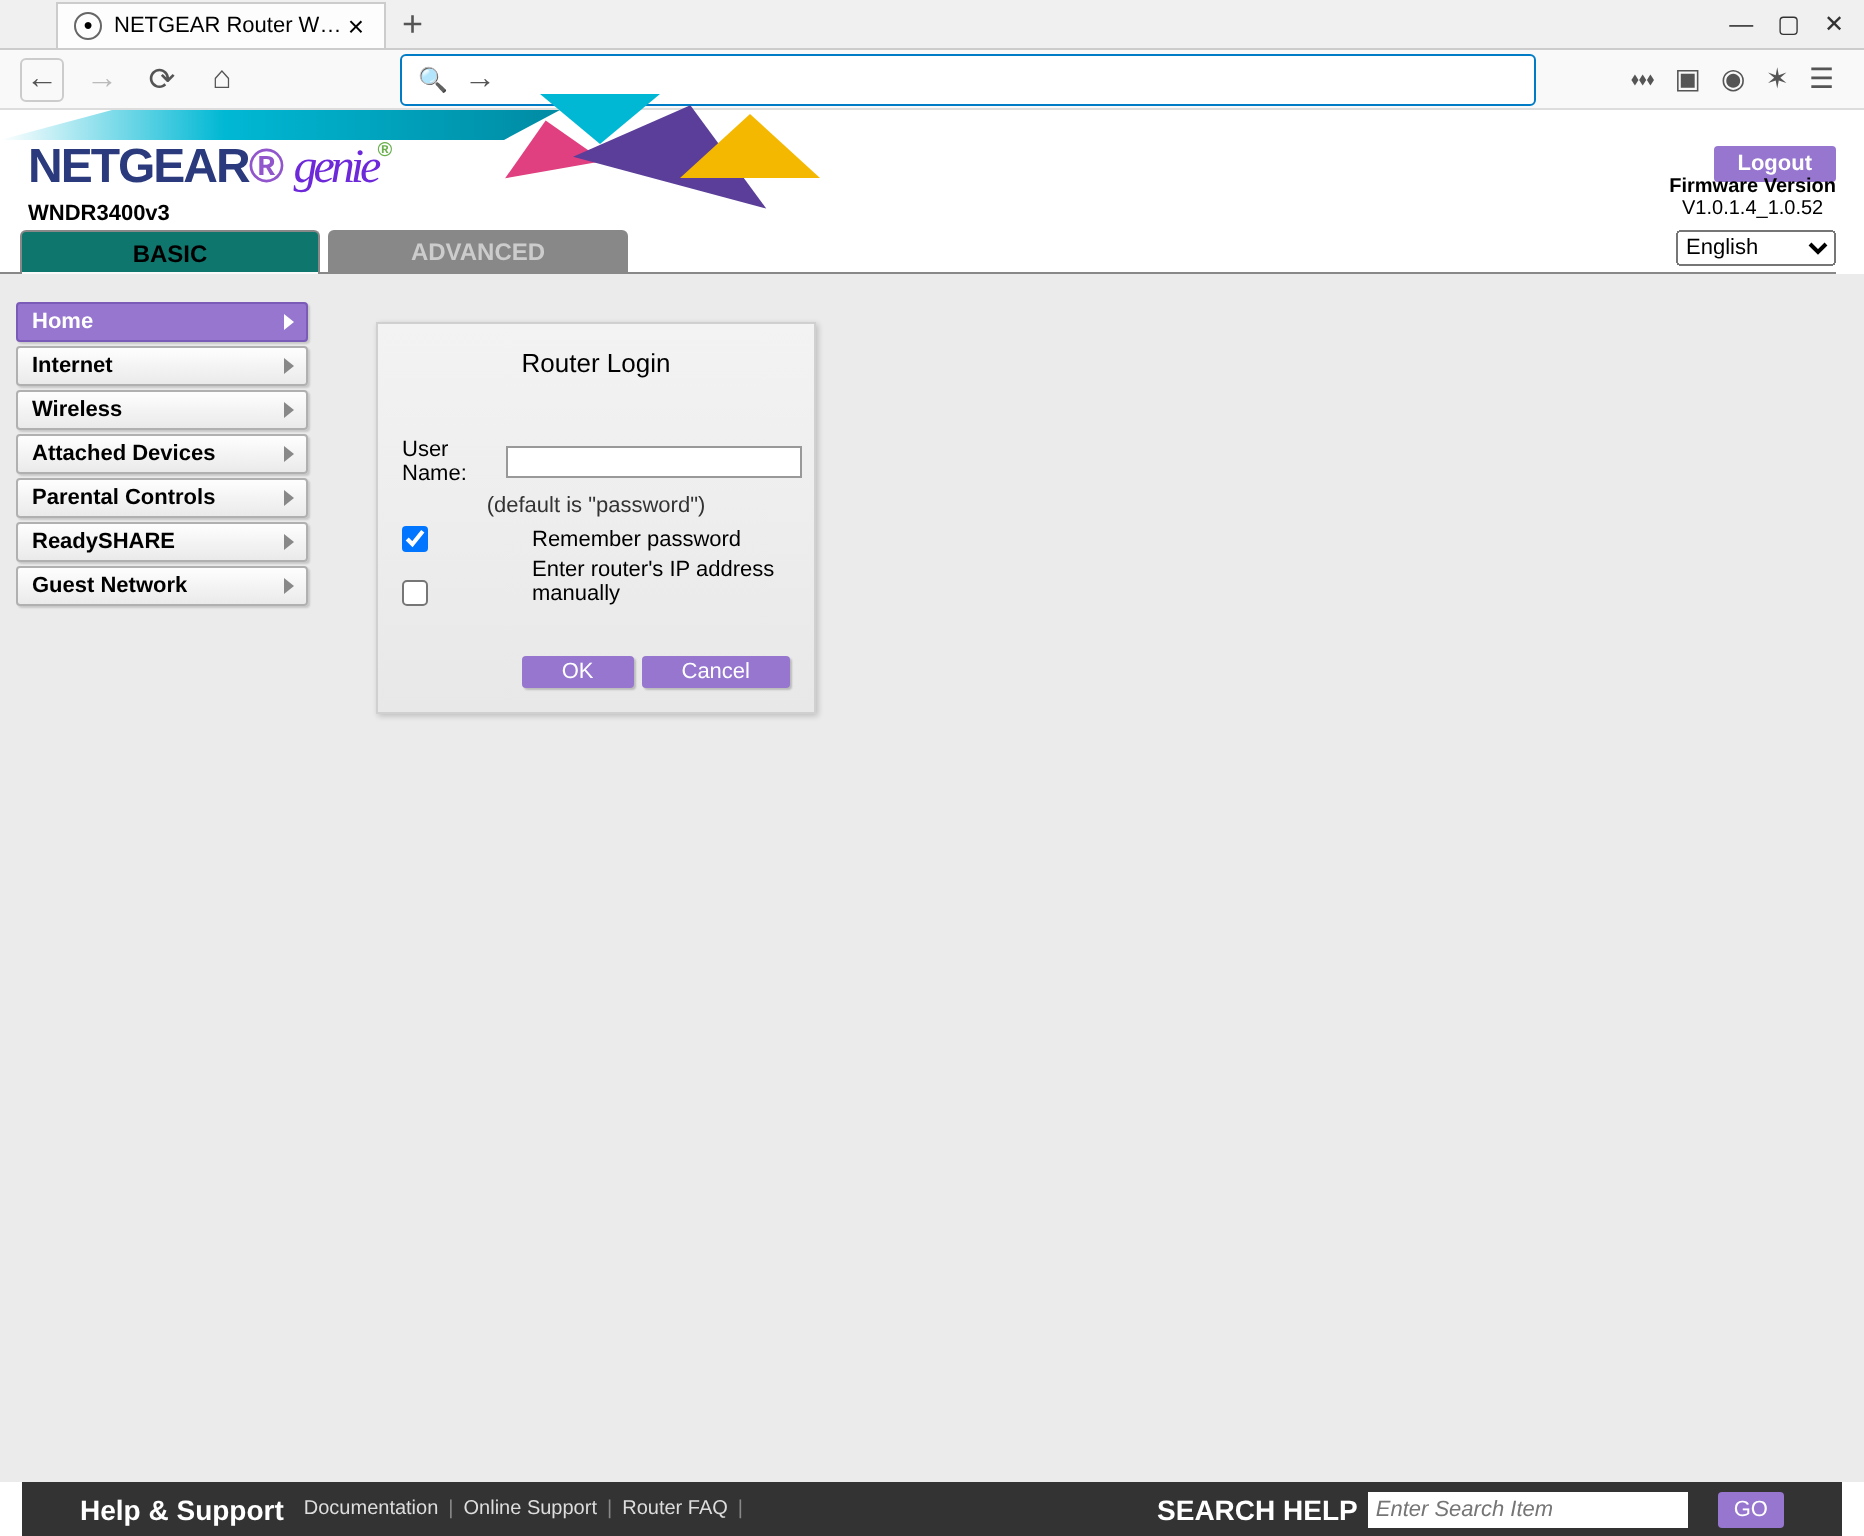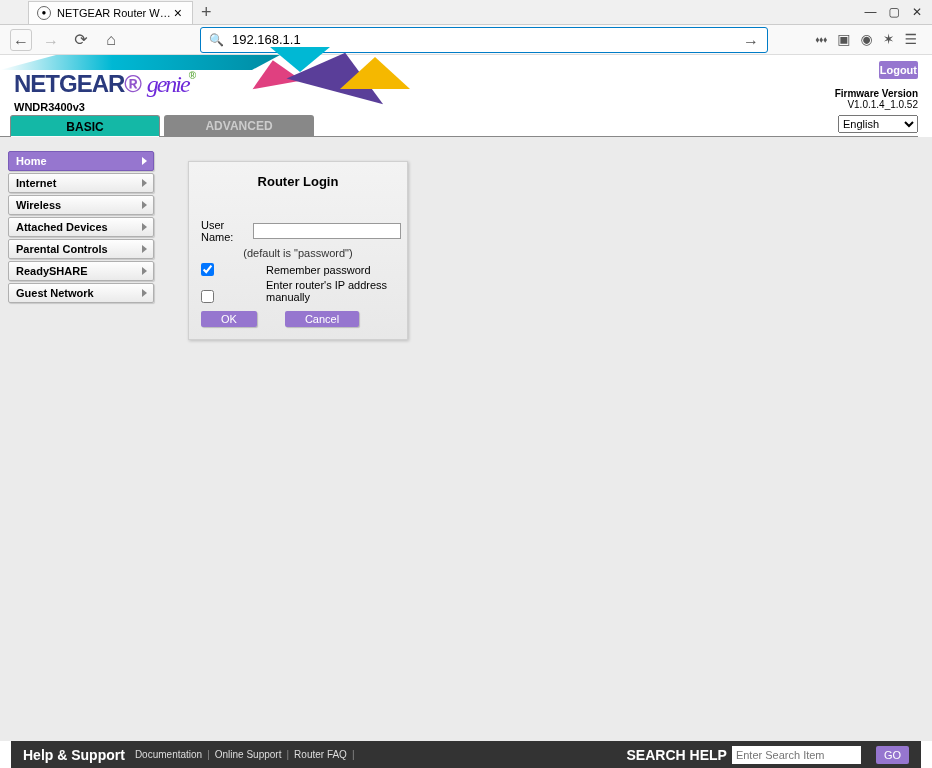--- a/index.html
+++ b/index.html
@@ -33,57 +33,57 @@
     .header-tri3 { position: absolute; width: 0; height: 0; border-left: 25px solid transparent; border-right: 25px solid transparent; border-bottom: 25px solid #e04080; left: 0px; top: 5px; transform: rotate(-10deg); }
     .header-tri4 { position: absolute; width: 0; height: 0; border-left: 30px solid transparent; border-right: 30px solid transparent; border-bottom: 25px solid #00b8d4; left: 20px; top: -8px; transform: rotate(180deg); }
     .header-shape { position: absolute; top: 0; left: 0; width: 280px; height: 15px; background: linear-gradient(90deg, transparent, #00b8d4 40%, #008ba3); clip-path: polygon(20% 0, 100% 0, 90% 100%, 0 100%); }
     
     .logo { position: absolute; top: 15px; left: 14px; font-size: 24px; font-weight: bold; letter-spacing: -1px; }
     .logo .netgear { color: #2a3a7d; font-family: Arial Black, sans-serif; }
     .logo .genie { color: #6d28d9; font-style: italic; font-family: Georgia, serif; font-weight: normal; letter-spacing: -2px; }
     .logo .dot { color: #9256cc; }
     .model { position: absolute; top: 46px; left: 14px; font-size: 11px; font-weight: bold; }
     
-    .logout-btn { position: absolute; top: 6px; right: 14px; background: #9676cf; color: #fff; padding: 3px 1px; font-size: 11px; font-weight: bold; cursor: pointer; border-radius: 2px; }
-    .firmware { position: absolute; top: 33px; right: 14px; font-size: 10px; font-weight: bold; text-align: right; }
+    .logout-btn { position: absolute; top: 18px; right: 14px; background: #9676cf; color: #fff; padding: 3px 12px; font-size: 11px; font-weight: bold; cursor: pointer; border-radius: 2px; }
+    .firmware { position: absolute; top: 33px; right: 14px; font-size: 10px; font-weight: bold; text-align: center; }
     
     .tabs { position: absolute; top: 60px; left: 10px; display: flex; }
     .main-tab { width: 150px; height: 22px; display: flex; align-items: center; justify-content: center; font-weight: bold; font-size: 12px; cursor: pointer; }
-    .main-tab.active { background: #14b8a6; border: 1px solid #888; border-bottom: none; border-radius: 3px 3px 0 0; }
+    .main-tab.active { background: #0f766e; border: 1px solid #888; border-bottom: none; border-radius: 3px 3px 0 0; }
     .main-tab.inactive { background: #888; color: #ccc; margin-left: 4px; border-radius: 3px 3px 0 0; text-align: right; }
     .tab-divider { position: absolute; top: 81px; left: 0; right: 14px; height: 1px; background: #888; }
     .tab-divider-white { position: absolute; top: 81px; left: 11px; width: 148px; height: 1px; background: #fafafa; }
     
     .lang-select { position: absolute; top: 60px; right: 14px; width: 80px; height: 18px; font-size: 11px; }
     
     .content-area { position: absolute; top: 82px; left: 0; right: 0; bottom: 27px; background: #ebebeb; }
     
     .sidebar { position: absolute; top: 14px; left: 8px; width: 146px; }
     .nav-item { height: 20px; background: linear-gradient(#fefefe, #eaeaea); border: 1px solid #b0b0b0; border-radius: 2px; display: flex; align-items: center; padding: 0 7px; font-size: 11px; font-weight: bold; margin-bottom: 2px; cursor: pointer; position: relative; box-shadow: 1px 1px 1px rgba(0,0,0,0.15); }
     .nav-item.active { background: #9676cf; color: #fff; border-color: #7a5cb8; }
     .nav-arrow { position: absolute; right: 6px; width: 0; height: 0; border-top: 4px solid transparent; border-bottom: 4px solid transparent; border-left: 5px solid #888; }
     .nav-item.active .nav-arrow { border-left-color: #fff; }
     
     .login-panel { position: absolute; top: 24px; left: 188px; width: 220px; background: linear-gradient(#f3f3f3, #e8e8e8); border: 1px solid #d0d0d0; box-shadow: 1px 1px 3px rgba(0,0,0,0.2); padding: 12px; }
-    .login-title { text-align: center; font-weight: bold; font-size: 13px; margin-bottom: 30px; }
+    .login-title { text-align: center; font-weight: normal; font-size: 13px; margin-bottom: 30px; }
     .form-row { display: flex; align-items: center; margin-bottom: 4px; font-size: 11px; gap: 20px; }
     .form-row label { width: 76px; }
     .form-row input[type="text"], .form-row input[type="password"] { flex: 1; height: 16px; border: 1px solid #999; background: #fff; font-size: 11px; padding: 0 2px; }
     .default-hint { text-align: center; font-size: 11px; color: #333; margin: 2px 0 4px; }
     .check-row { display: flex; align-items: flex-end; font-size: 11px; margin-bottom: 3px; gap: 48px; }
     .check-row input { margin-right: 4px; }
-    .btn-row { display: flex; justify-content: flex-start; gap: 28px; margin-top: 8px; }
+    .btn-row { display: flex; justify-content: flex-end; gap: 4px; margin-top: 25px; }
     .dlg-btn { background: #9676cf; color: #fff; border: none; padding: 2px 20px; font-size: 11px; cursor: pointer; border-radius: 2px; box-shadow: 1px 1px 1px rgba(0,0,0,0.2); }
     
-    .footer { position: absolute; bottom: 0; left: 11px; right: 11px; height: 27px; background: #333; color: #fff; display: flex; align-items: center; padding: 0 12px; font-size: 10px; }
+    .footer { position: absolute; bottom: 0; left: 11px; right: 11px; height: 27px; background: #333; color: #fff; display: flex; align-items: center; padding: 0 29px; font-size: 10px; }
     .footer-title { font-size: 14px; font-weight: bold; margin-right: 10px; }
     .footer a { color: #ddd; text-decoration: none; font-size: 10px; }
     .footer-sep { color: #888; margin: 0 5px; }
     .search-help { margin-left: auto; font-size: 14px; font-weight: bold; margin-right: 5px; }
-    .search-input { width: 129px; height: 18px; font-size: 11px; padding: 0 4px; border: none; }
+    .search-input { width: 160px; height: 18px; font-size: 11px; padding: 0 4px; border: none; font-style: italic; }
     .go-btn { background: #9676cf; color: #fff; border: none; padding: 3px 8px; font-size: 11px; font-weight: normal; margin-left: 15px; cursor: pointer; border-radius: 2px; }
   </style>
 </head>
 <body>
 
 <div class="browser-tabs">
   <div class="tab">
     <span class="tab-favicon">●</span>
     <span class="tab-title">NETGEAR Router WNDR34…</span>
     <span class="tab-close">×</span>
@@ -96,21 +96,20 @@
   </div>
 </div>
 
 <div class="browser-nav">
   <span class="nav-btn" style="border:1px solid #ccc;border-radius:3px;">←</span>
   <span class="nav-btn disabled">→</span>
   <span class="nav-btn">⟳</span>
   <span class="nav-btn">⌂</span>
   <div class="url-bar">
     <span class="url-bar-icon">🔍</span>
-    <input type="text" value="192.168.1.1" style="">
     <span class="url-go">→</span>
   </div>
   <div class="right-icons">
     <span>⬪⬪⬪</span>
     <span>▣</span>
     <span>◉</span>
     <span>✶</span>
     <span>☰</span>
   </div>
 </div>

